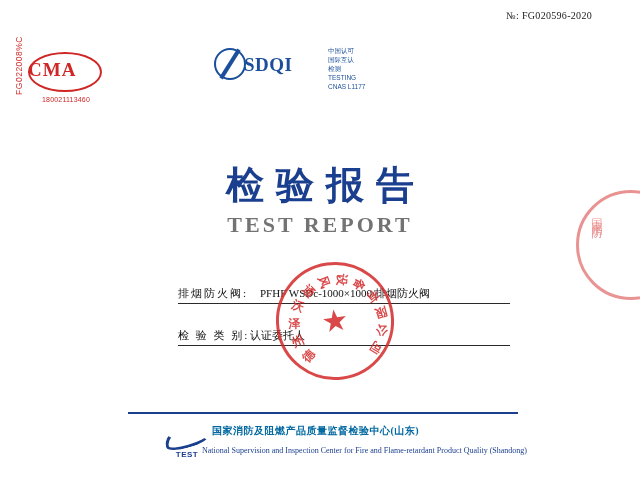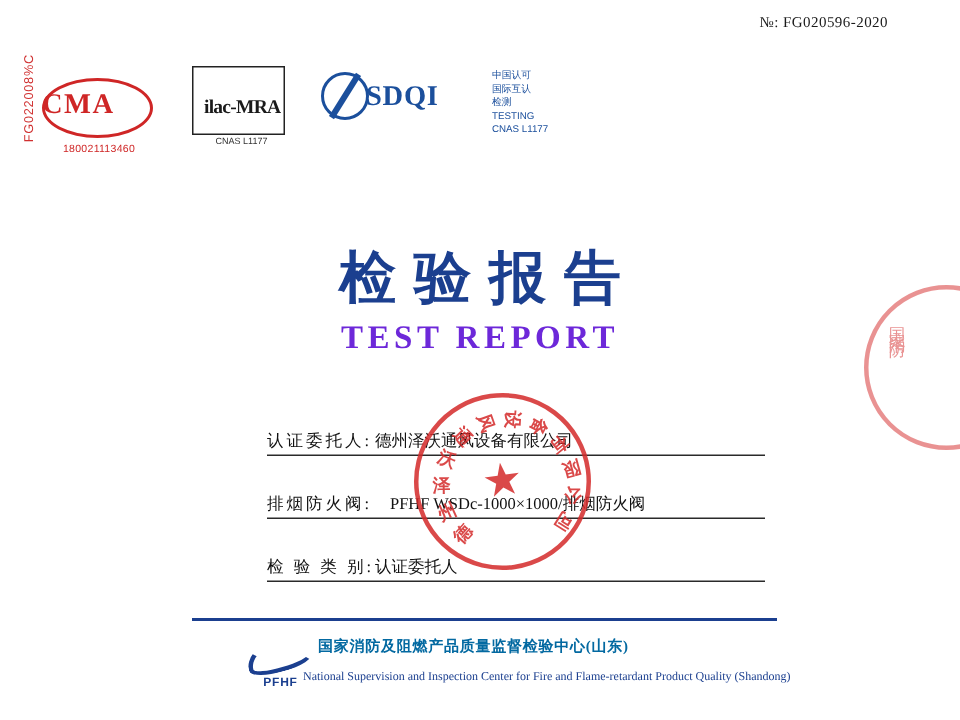--- a/index.html
+++ b/index.html
@@ -255,21 +255,21 @@
     font-family: "Liberation Serif", serif;
   }
   .title-en {
     position: absolute;
     left: 0;
     top: 212px;
     width: 640px;
     text-align: center;
     font-size: 22px;
     font-weight: bold;
-    color: #6d28d9;
+    color: #737373;
     letter-spacing: 3px;
     font-family: "Liberation Serif", serif;
   }
 
   
   .fields {
     position: absolute;
     left: 178px;
     top: 284px;
     width: 332px;
@@ -446,28 +446,20 @@
     <div class="vcode">FG022008%C</div>
 
     <div class="logos">
 
       <div class="logo-cma">
         <div class="cma-oval"></div>
         <div class="cma-text">CMA</div>
         <div class="cma-num">180021113460</div>
       </div>
 
-      <div class="logo-ilac">
-        <div class="ilac-box">
-          <div class="ilac-inner">
-            <div class="ilac-txt">ilac-MRA</div>
-          </div>
-        </div>
-        <div class="ilac-sub">CNAS L1177</div>
-      </div>
 
       <div class="logo-cnas">
         <div class="cnas-mark">
           <div class="ring"></div>
           <div class="slash"></div>
         </div>
         <div class="cnas-word">SDQI</div>
       </div>
 
       <div class="cnas-side" style="white-space: pre-line;">中国认可
@@ -481,25 +473,20 @@
 
     <div class="title-cn">检验报告</div>
     <div class="title-en">TEST REPORT</div>
 
     <div class="seal-right">
       <div class="rtxt">国家消防</div>
     </div>
 
     <div class="fields">
 
-      <div class="field f1">
-        <div class="field-label">认证委托人:</div>
-        <div class="field-value">德州泽沃通风设备有限公司</div>
-        <div class="field-rule"></div>
-      </div>
 
       <div class="field f2">
         <div class="field-label">排烟防火阀:</div>
         <div class="field-value">PFHF WSDc-1000×1000/排烟防火阀</div>
         <div class="field-rule"></div>
       </div>
 
       <div class="field f3">
         <div class="field-label">检 验 类 别:</div>
         <div class="field-value">认证委托人</div>
@@ -523,20 +510,20 @@
           <span style="transform: rotate(106.364deg) translate(0px, -44px) rotate(90deg) translate(-50%, -50%);">公</span>
           <span style="transform: rotate(130deg) translate(0px, -44px) rotate(90deg) translate(-50%, -50%);">司</span>
         </div>
       <div class="star">★</div>
     </div>
 
     <div class="footer">
       <div class="footer-rule"></div>
       <div class="sdqi">
         <div class="sdqi-swoosh"></div>
-        <div class="sdqi-label">PFHF</div>
+        <div class="sdqi-label">TEST</div>
       </div>
       <div class="org-cn">国家消防及阻燃产品质量监督检验中心(山东)</div>
       <div class="org-en">National Supervision and Inspection Center for Fire and Flame-retardant Product Quality (Shandong)</div>
     </div>
 
   </div>
 </div>
 
 </body></html>

